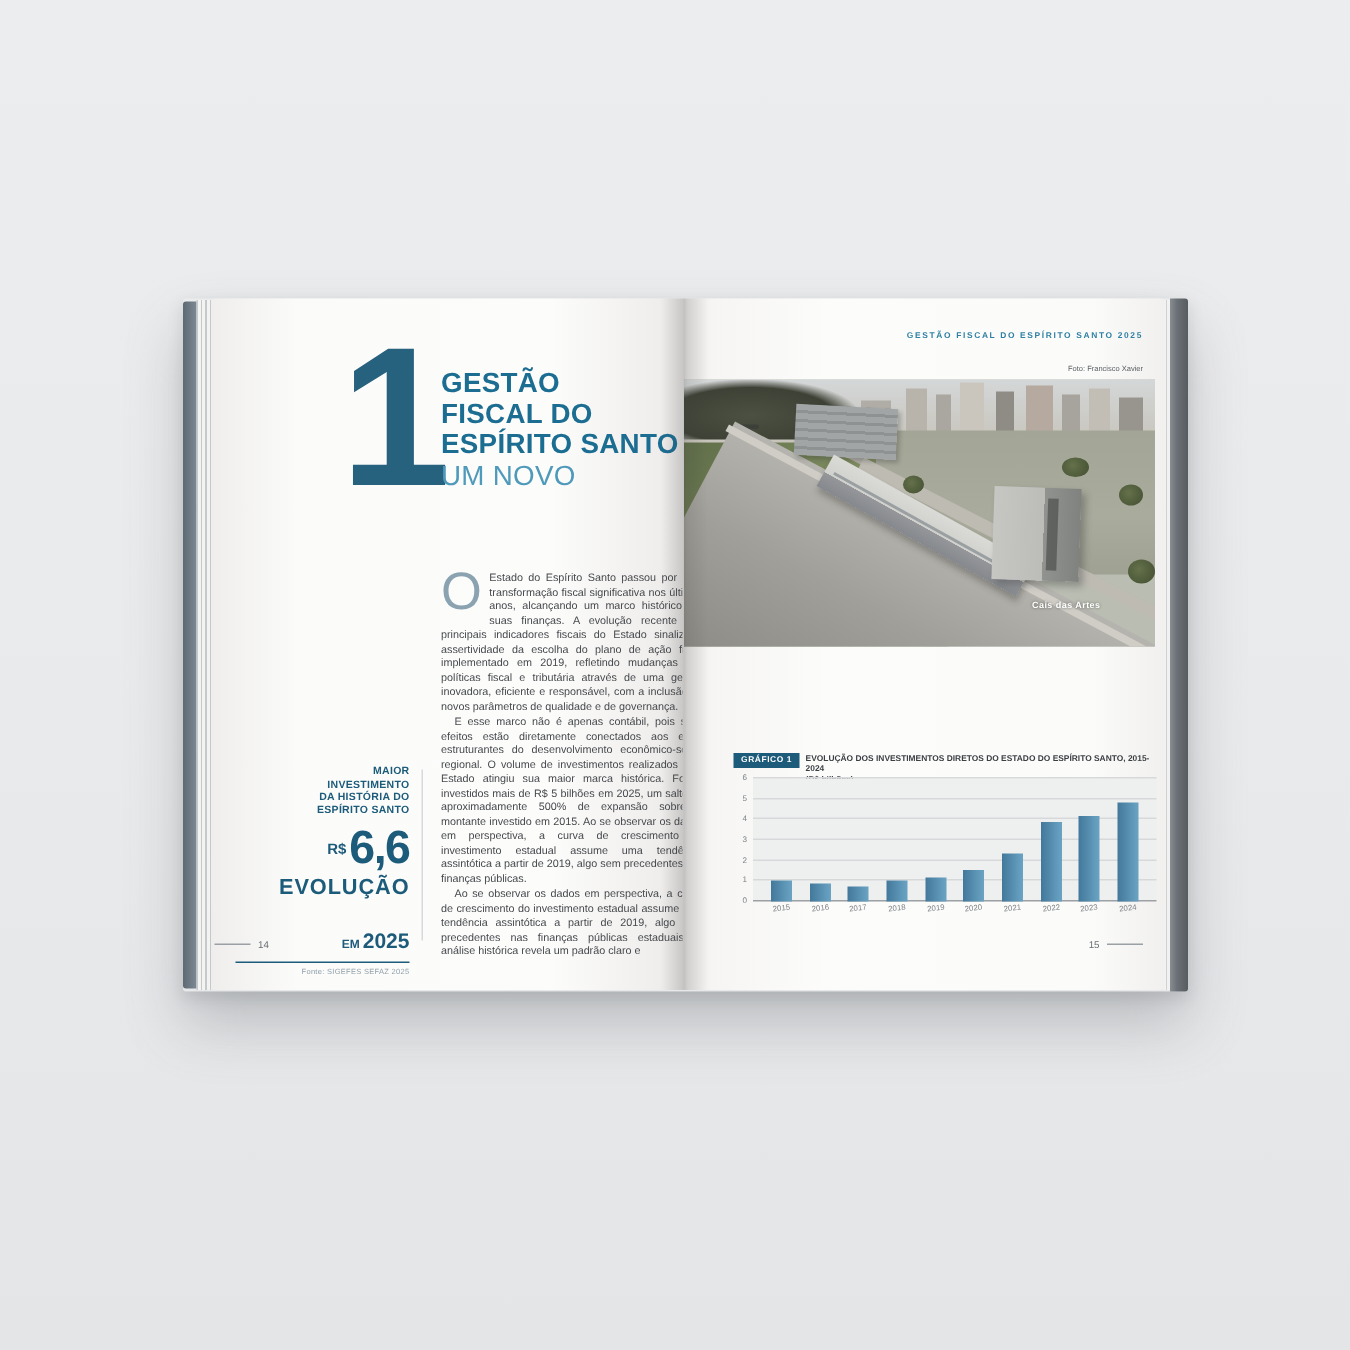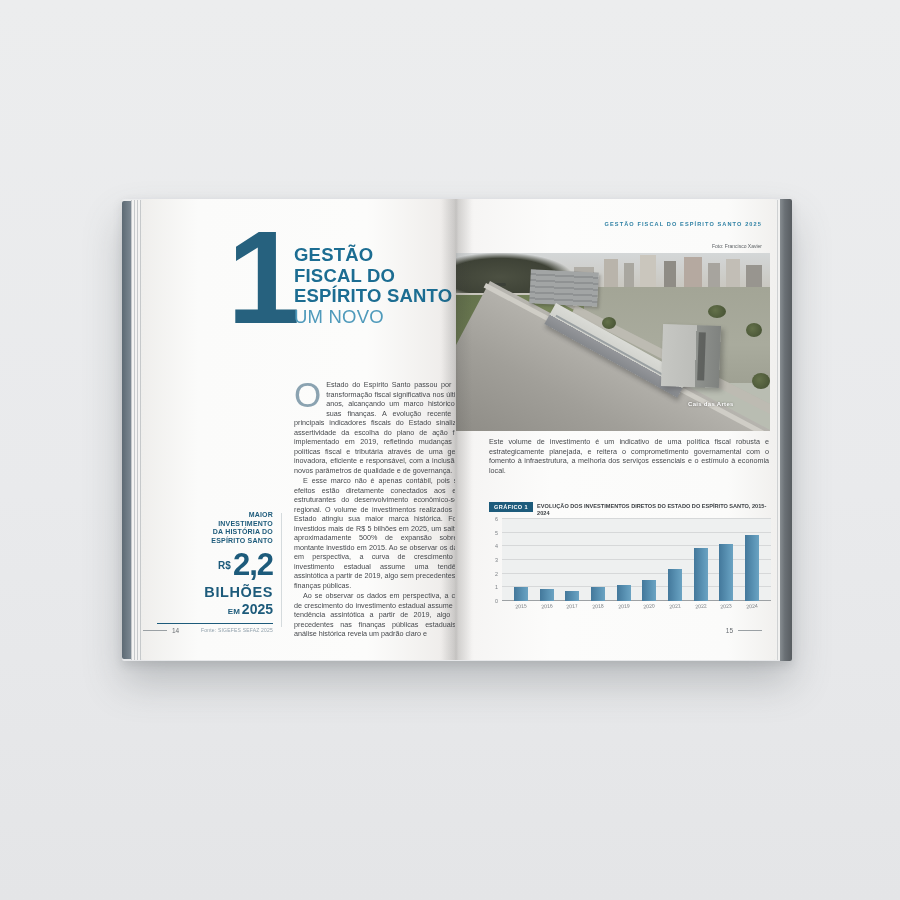--- a/index.html
+++ b/index.html
@@ -42,21 +42,21 @@
   .body-col{position:absolute;left:153px;top:181px;width:175px;color:#46494d;font-size:7.2px;line-height:9.5px;text-align:justify;}
   .body-col p{margin:0 0 0 0;}
   .body-col p + p{text-indent:9px;margin-top:1px;}
   .dropcap{float:left;font-size:35px;line-height:28px;font-weight:400;color:#8ba3b1;margin:1px 5px 0 0;}
   .callout{position:absolute;left:16px;top:312px;width:116px;text-align:right;color:#1d5b7b;}
   .co-label{font-size:7px;line-height:8.6px;font-weight:700;letter-spacing:.2px;}
   .co-value-row{margin-top:2px;white-space:nowrap;}
   .co-cur{font-size:10px;font-weight:800;vertical-align:6px;margin-right:2px;}
   .co-val{font-size:31px;font-weight:800;letter-spacing:-1px;}
   .co-unit{font-size:14.5px;font-weight:800;letter-spacing:.6px;margin-top:1px;}
-  .co-period{font-size:14px;font-weight:800;margin-top:1px;}
+  .co-period{font-size:14px;font-weight:800;margin-top:19px;}
   .co-period .sm{font-size:8px;font-weight:700;margin-right:2px;}
   .co-rule{border-top:1.6px solid #1d5b7b;margin-top:6px;}
   .co-src{font-size:5px;color:#90a0ab;margin-top:3px;letter-spacing:.2px;}
   .col-divider{position:absolute;left:140px;top:314px;width:1px;height:114px;background:rgba(40,70,90,.18);}
   .folio{position:absolute;bottom:26px;font-size:6.5px;color:#686d71;}
   .folio .rule{display:inline-block;width:24px;height:1px;background:#9aa0a4;vertical-align:2px;}
   .folio.fl{left:2px;}
   .folio.fl .rule{margin-right:5px;}
   .folio.fr{right:14px;}
   .folio.fr .rule{margin-left:5px;}
@@ -132,23 +132,23 @@
     </div>
     <div class="col-divider"></div>
     <div class="callout">
       <div class="co-label">
         <div>MAIOR</div>
         <div>INVESTIMENTO</div>
         <div>DA HISTÓRIA DO</div>
         <div>ESPÍRITO SANTO</div>
       </div>
       <div class="co-value-row">
-        <span class="co-cur">R$</span><span class="co-val">2,2</span>
+        <span class="co-cur">R$</span><span class="co-val">6,6</span>
       </div>
-      <div class="co-unit">BILHÕES</div>
+      <div class="co-unit">EVOLUÇÃO</div>
       <div class="co-period">
         <span class="sm">EM</span><span>2025</span>
       </div>
       <div class="co-rule"></div>
       <div class="co-src">Fonte: SIGEFES SEFAZ 2025</div>
     </div>
     <div class="folio fl"><span class="rule"></span><span>14</span></div>
   </div>
 
   <div class="page right">
@@ -179,21 +179,20 @@
       <div class="ph ph-tree" style="left:296px;top:120px;width:18px;height:16px"></div>
       <div class="ph ph-pier"></div>
       <div class="ph ph-pieredge"></div>
       <div class="ph ph-garage"></div>
       <div class="ph ph-longbld"></div>
       <div class="ph ph-tower"></div>
       <div class="photo-caption">Cais das Artes</div>
     </div>
 
     <div class="rp-body">
-      <p>Este volume de investimento é um indicativo de uma política fiscal robusta e estrategicamente planejada, e reitera o comprometimento governamental com o fomento à infraestrutura, a melhoria dos serviços essenciais e o estímulo à economia local.</p>
     </div>
 
     <div class="chart-head">
       <span class="chart-badge">GRÁFICO 1</span>
       <span class="chart-titles">
         <span>EVOLUÇÃO DOS INVESTIMENTOS DIRETOS DO ESTADO DO ESPÍRITO SANTO, 2015-2024</span><br>
         <span class="chart-sub">(R$ bilhões)</span>
       </span>
     </div>
 

